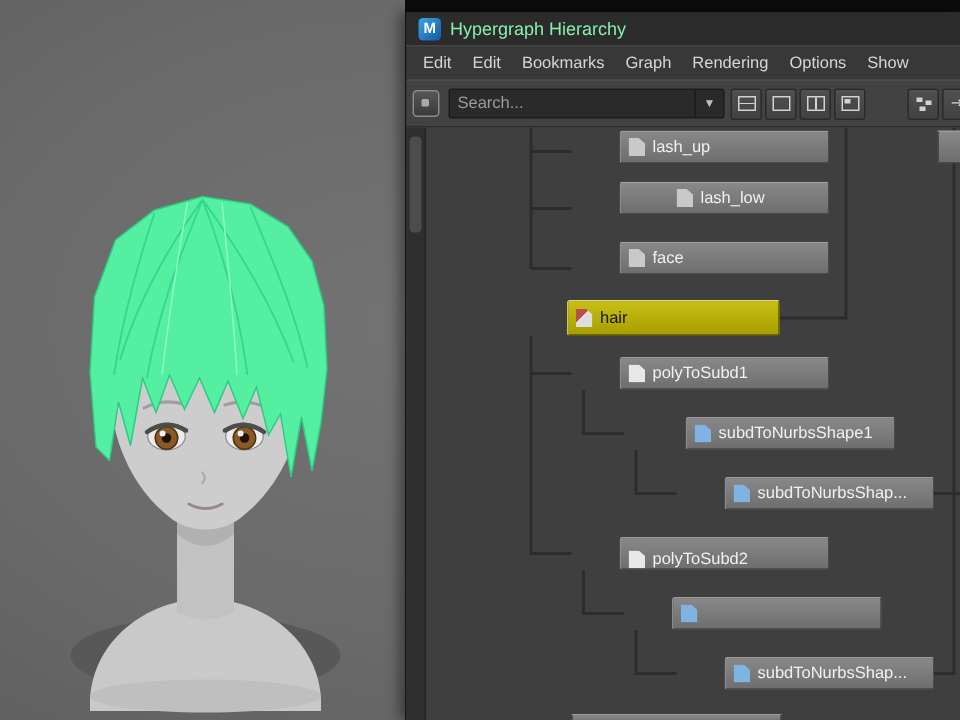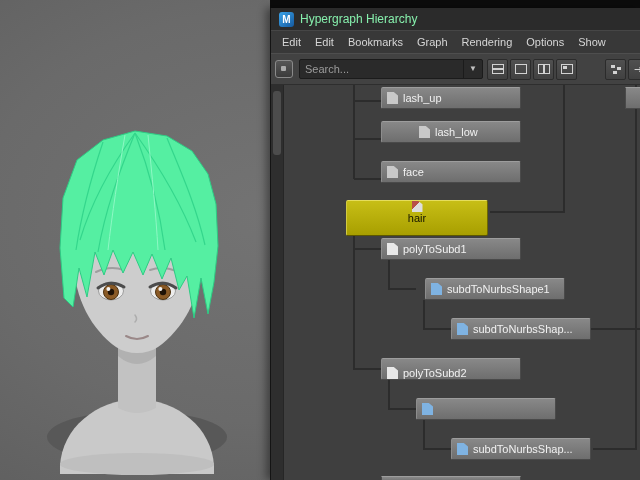--- a/index.html
+++ b/index.html
@@ -37,22 +37,22 @@
   .ic-free{border:none;}
   .ic-free::after{content:"";position:absolute;left:1px;top:1px;width:4px;height:3px;background:#d2d2d2;box-shadow:6px 2px 0 #d2d2d2,2px 6px 0 #d2d2d2;}
   .ic-io{border:none;width:auto;height:auto;color:#d2d2d2;font-size:11px;line-height:1;}
 
   
   .graph{position:relative;flex:1;background:#3f3f3f;overflow:hidden;}
   .vscroll{position:absolute;left:0;top:0;width:12px;height:100%;background:#2e2e2e;border-right:1px solid #262626;z-index:3;}
   .vthumb{position:absolute;left:2px;top:6px;width:8px;height:64px;background:#4c4c4c;border-radius:3px;}
   svg.links{position:absolute;left:0;top:0;width:370px;height:398px;z-index:1;}
 
-  .gnode{position:absolute;height:22px;background:linear-gradient(#888888,#6e6e6e);border:1px solid #4a4a4a;border-top-color:#9d9d9d;border-left-color:#8d8d8d;border-radius:2px;display:flex;align-items:center;font-size:11px;color:#f1f1f1;box-sizing:border-box;z-index:2;white-space:nowrap;overflow:hidden;}
-  .gnode.selected{background:linear-gradient(#c7be16,#a89f00);border-top-color:#e5dd5c;border-left-color:#d2ca42;border-bottom-color:#5d5800;border-right-color:#6e6800;color:#141400;height:36px;flex-direction:column;}
+  .gnode{position:absolute;height:22px;background:linear-gradient(#888888,#6e6e6e);border:1px solid #4a4a4a;border-top-color:#9d9d9d;border-left-color:#8d8d8d;border-radius:2px;display:flex;align-items:center;font-size:11px;color:#f1f1f1;box-sizing:border-box;z-index:2;white-space:nowrap;overflow:hidden;margin-left:32px;}
+  .gnode.selected{background:linear-gradient(#c7be16,#a89f00);border-top-color:#e5dd5c;border-left-color:#d2ca42;border-bottom-color:#5d5800;border-right-color:#6e6800;color:#141400;height:24px;}
   .nicon{width:11px;height:12px;margin:0 5px 0 5px;clip-path:polygon(0 0,62% 0,100% 30%,100% 100%,0 100%);background:#e2e2e2;flex:0 0 11px;}
   .nicon.transform{background:#c9c9c9;}
   .nicon.page{background:#e8e8e8;}
   .nicon.subd{background:#7fb3e2;}
   .nicon.hair{background:linear-gradient(135deg,#b85048 0 38%,#dedede 38%);}
   .fragment{position:absolute;background:linear-gradient(#888888,#6e6e6e);border:1px solid #4a4a4a;border-top-color:#9d9d9d;box-sizing:border-box;z-index:2;}
 </style>
 </head>
 <body>
 

